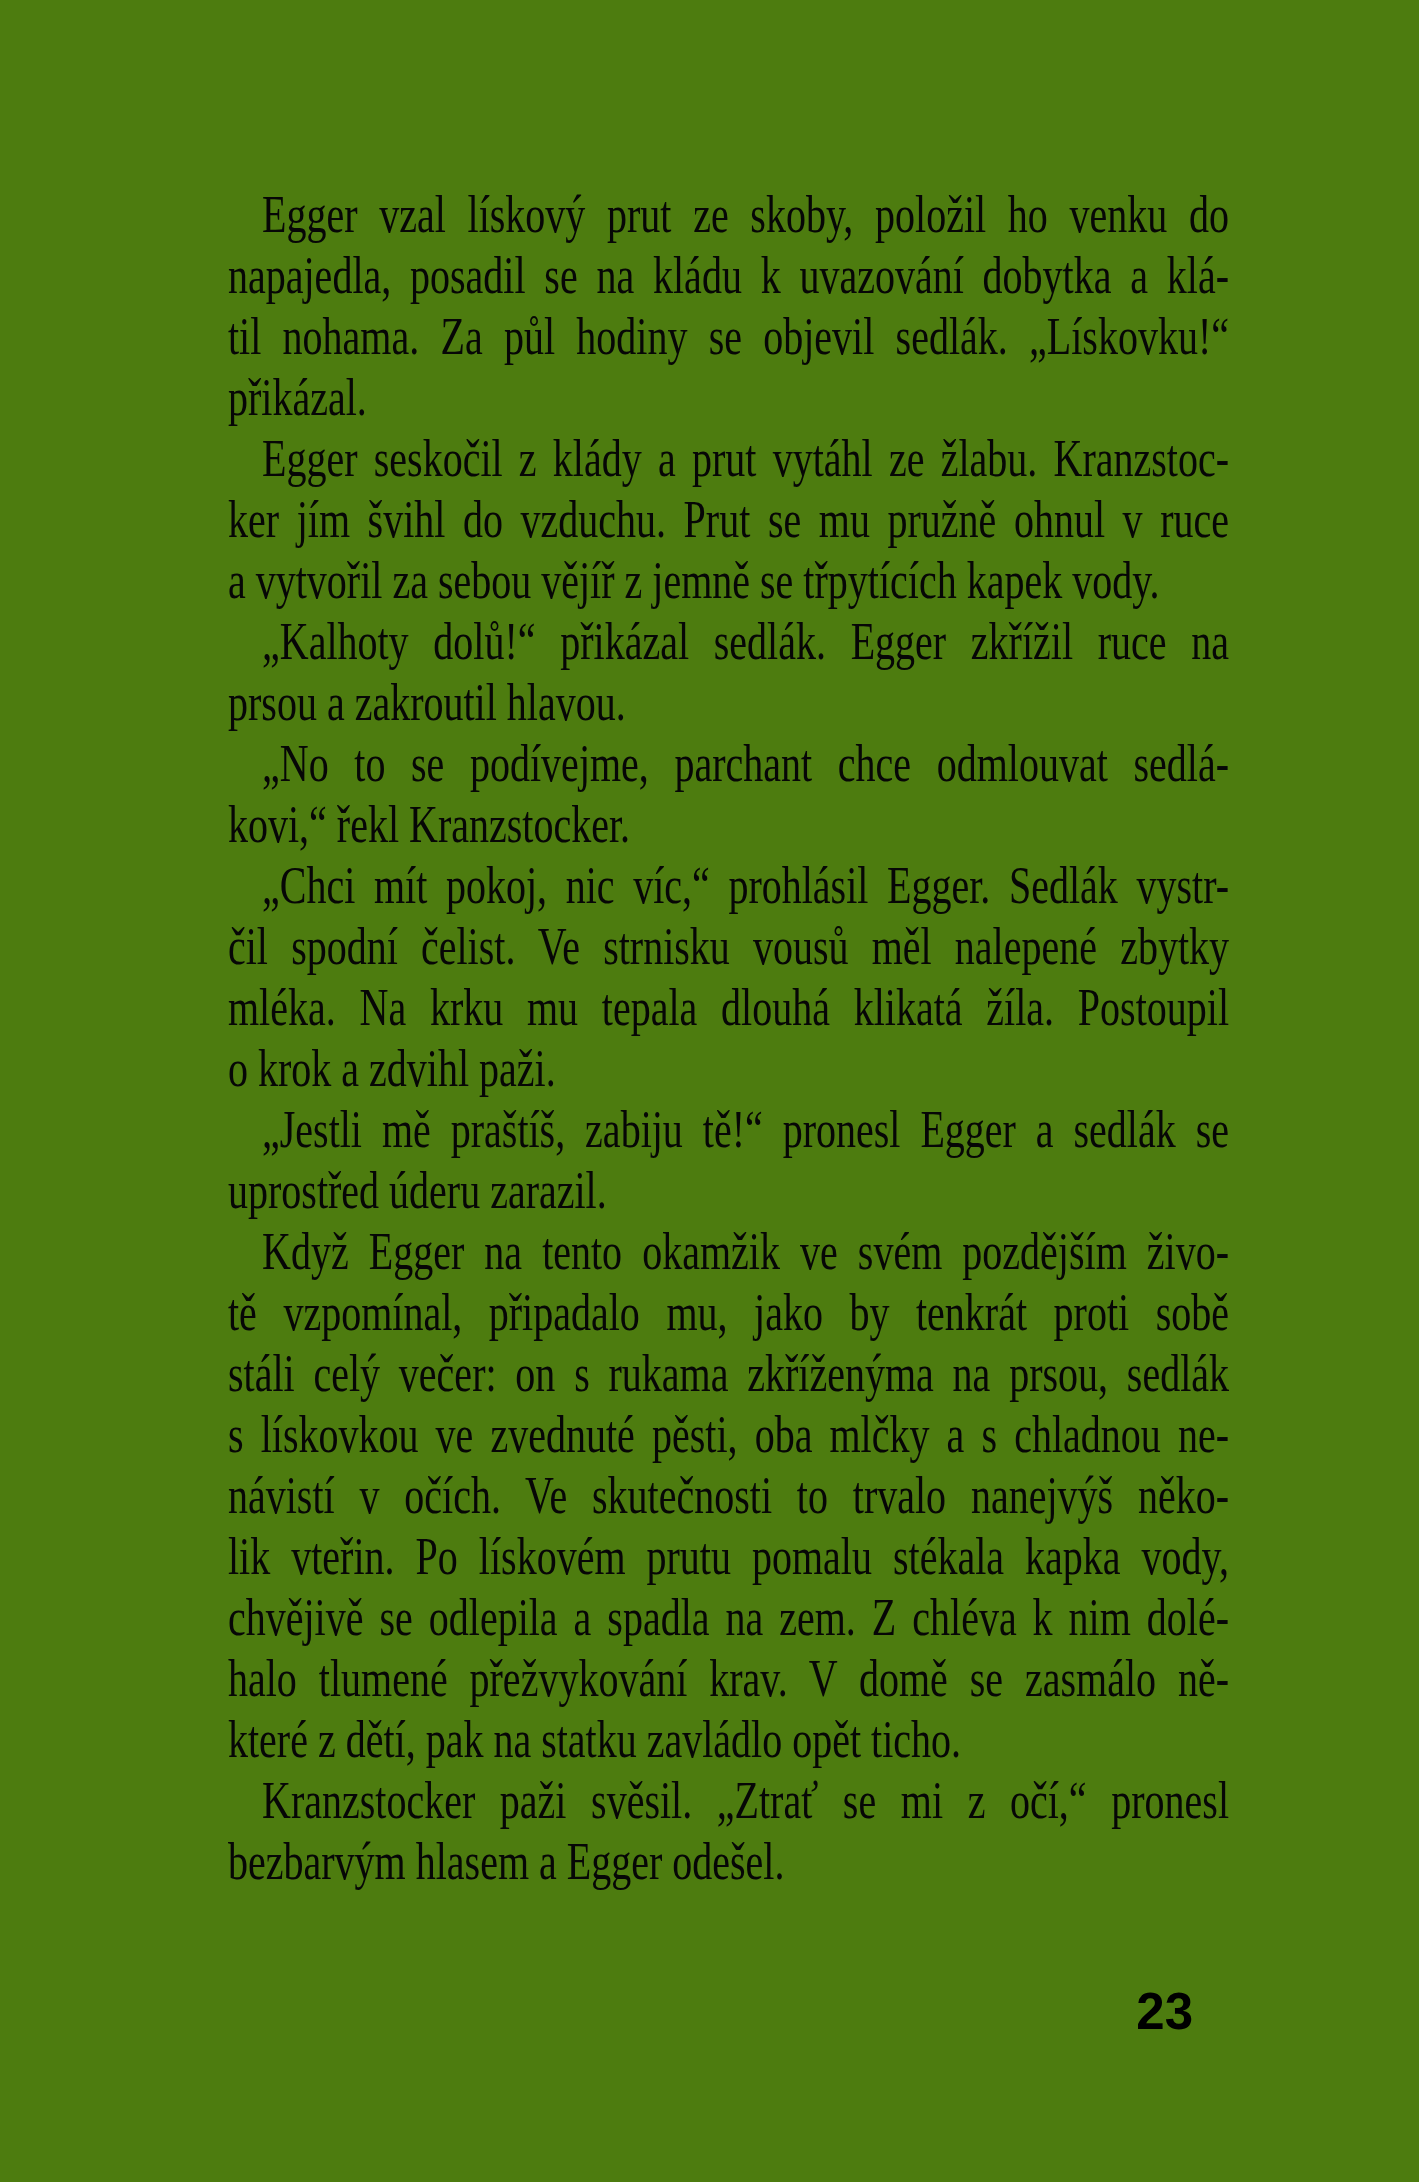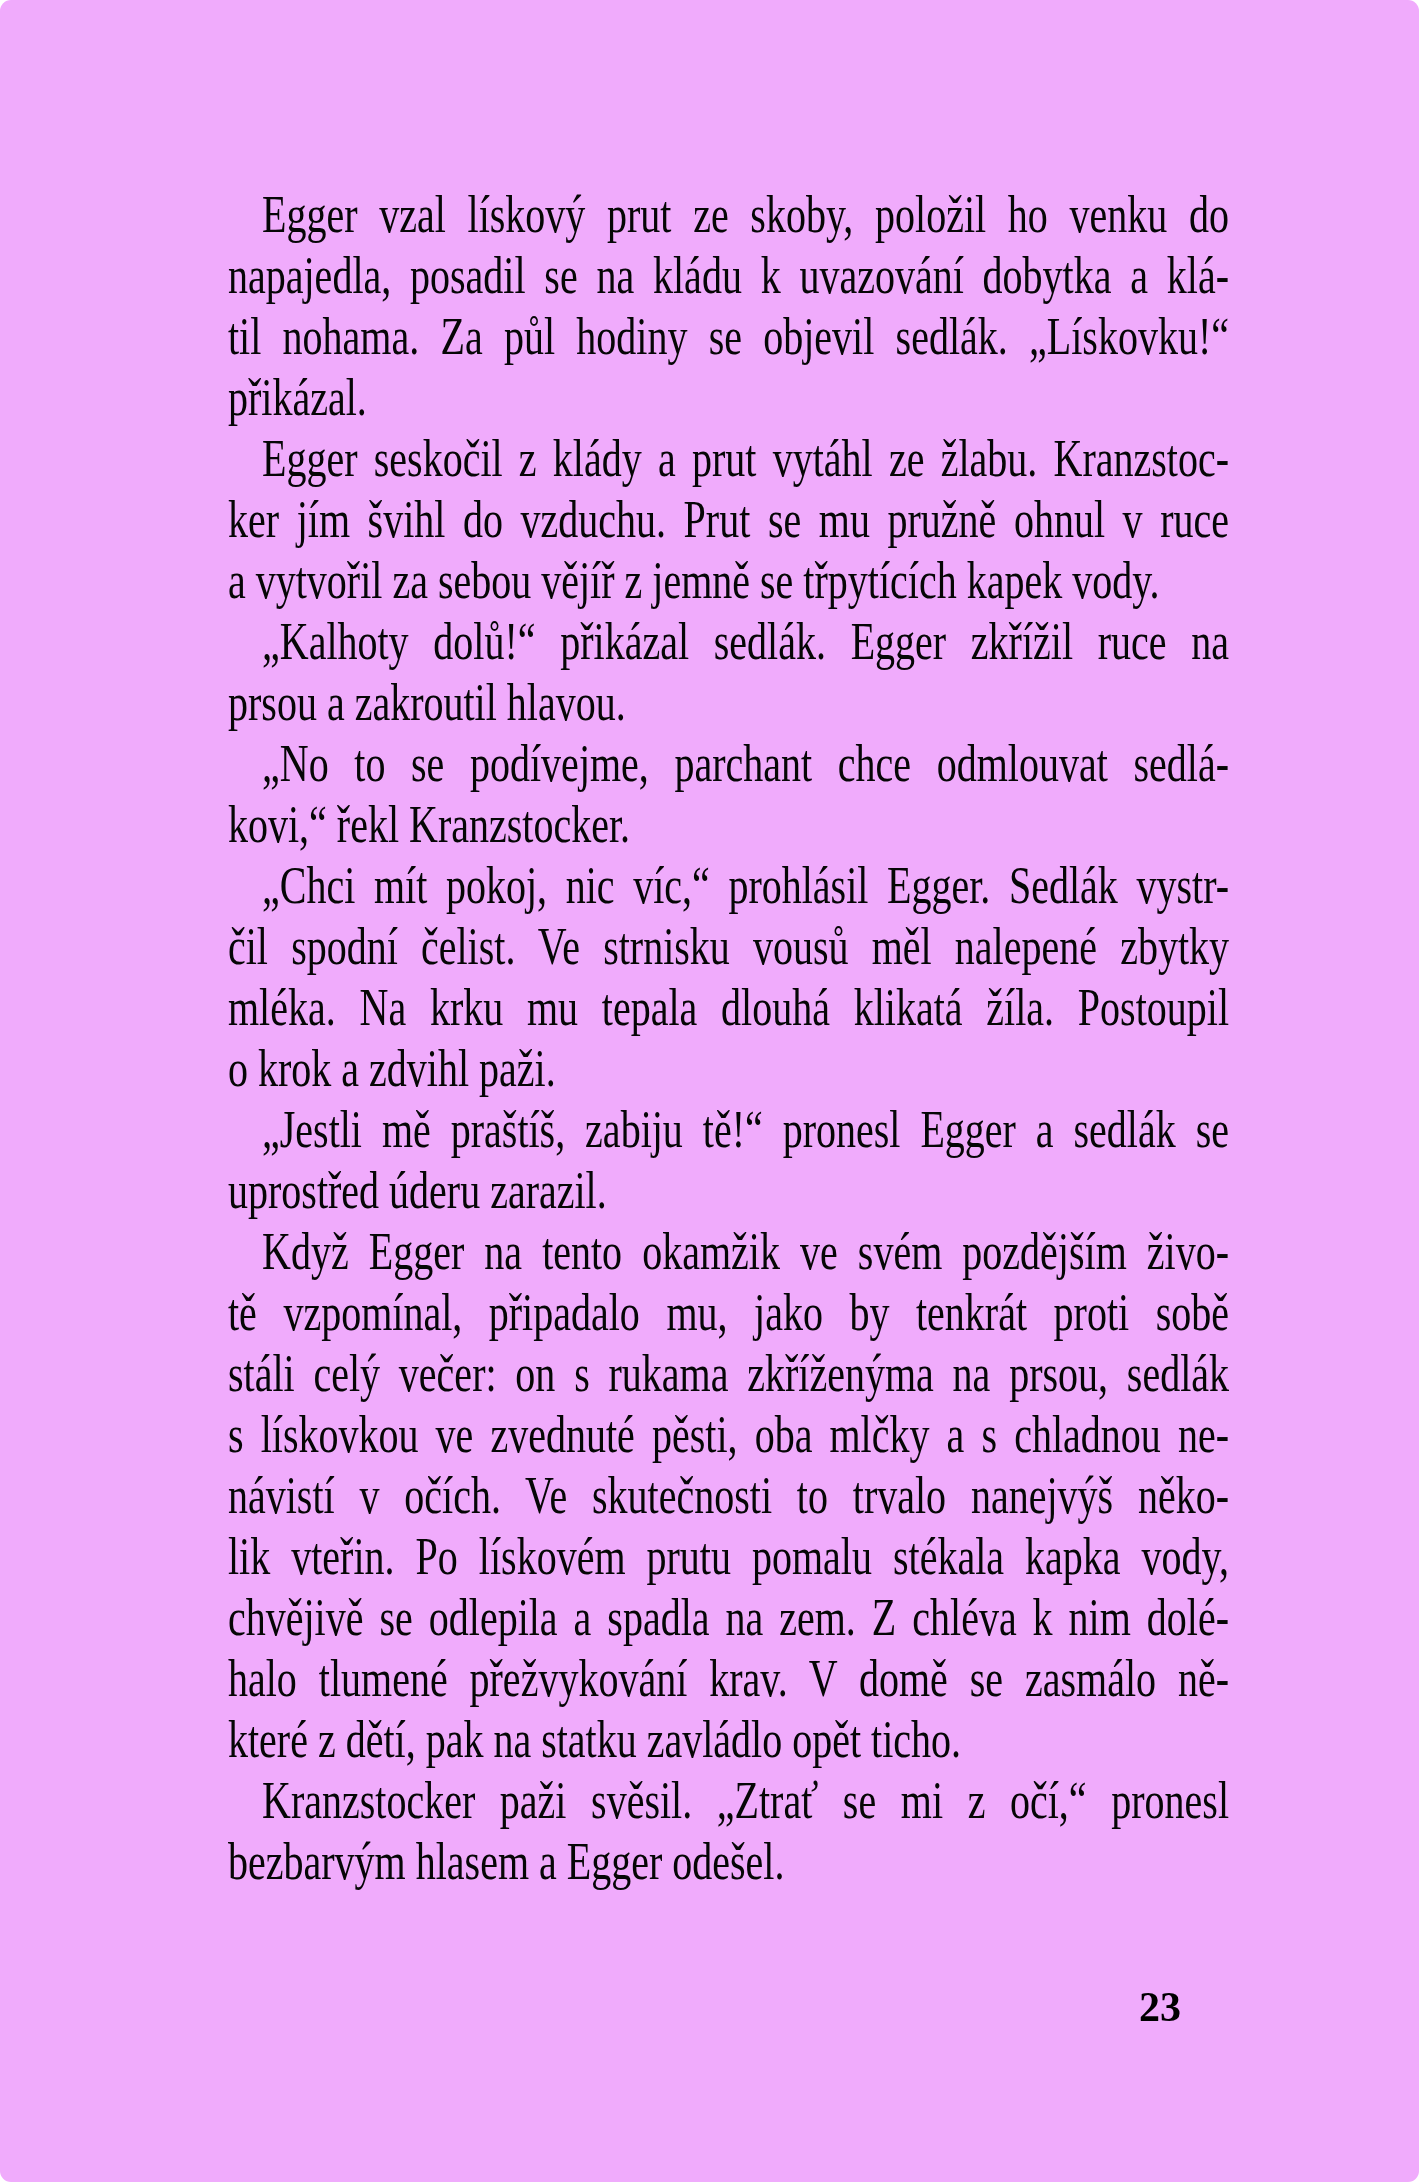--- a/index.html
+++ b/index.html
@@ -10,22 +10,21 @@
   body {
     width: 1419px;
     height: 2182px;
     position: relative;
     font-family: "Liberation Serif", "DejaVu Serif", serif;
     overflow: hidden;
   }
   .page {
     position: absolute;
     inset: 0;
-    background: #f0abfc;
-    border-radius: 11px;
+    background: #4d7c0f;
   }
   .text-block {
     position: absolute;
     left: 228px;
     top: 184px;
     width: 1001px;
   }
   .line {
     height: 61px;
     line-height: 61px;
@@ -42,24 +41,24 @@
   }
   .line.indent {
     padding-left: 34px;
   }
   .line.end {
     text-align-last: left;
   }
   .folio {
     position: absolute;
     top: 1984px;
-    right: 238px;
-    font-family: Liberation Serif, serif;
+    right: 226px;
+    font-family: Liberation Sans, sans-serif;
     font-weight: bold;
-    font-size: 42px;
+    font-size: 51px;
     line-height: 1.1;
     color: #000000;
   }
 </style>
 </head>
 <body>
 
 <div class="page">
   <div class="text-block">
       <div class="line indent">Egger vzal lískový prut ze skoby, položil ho venku do</div>

